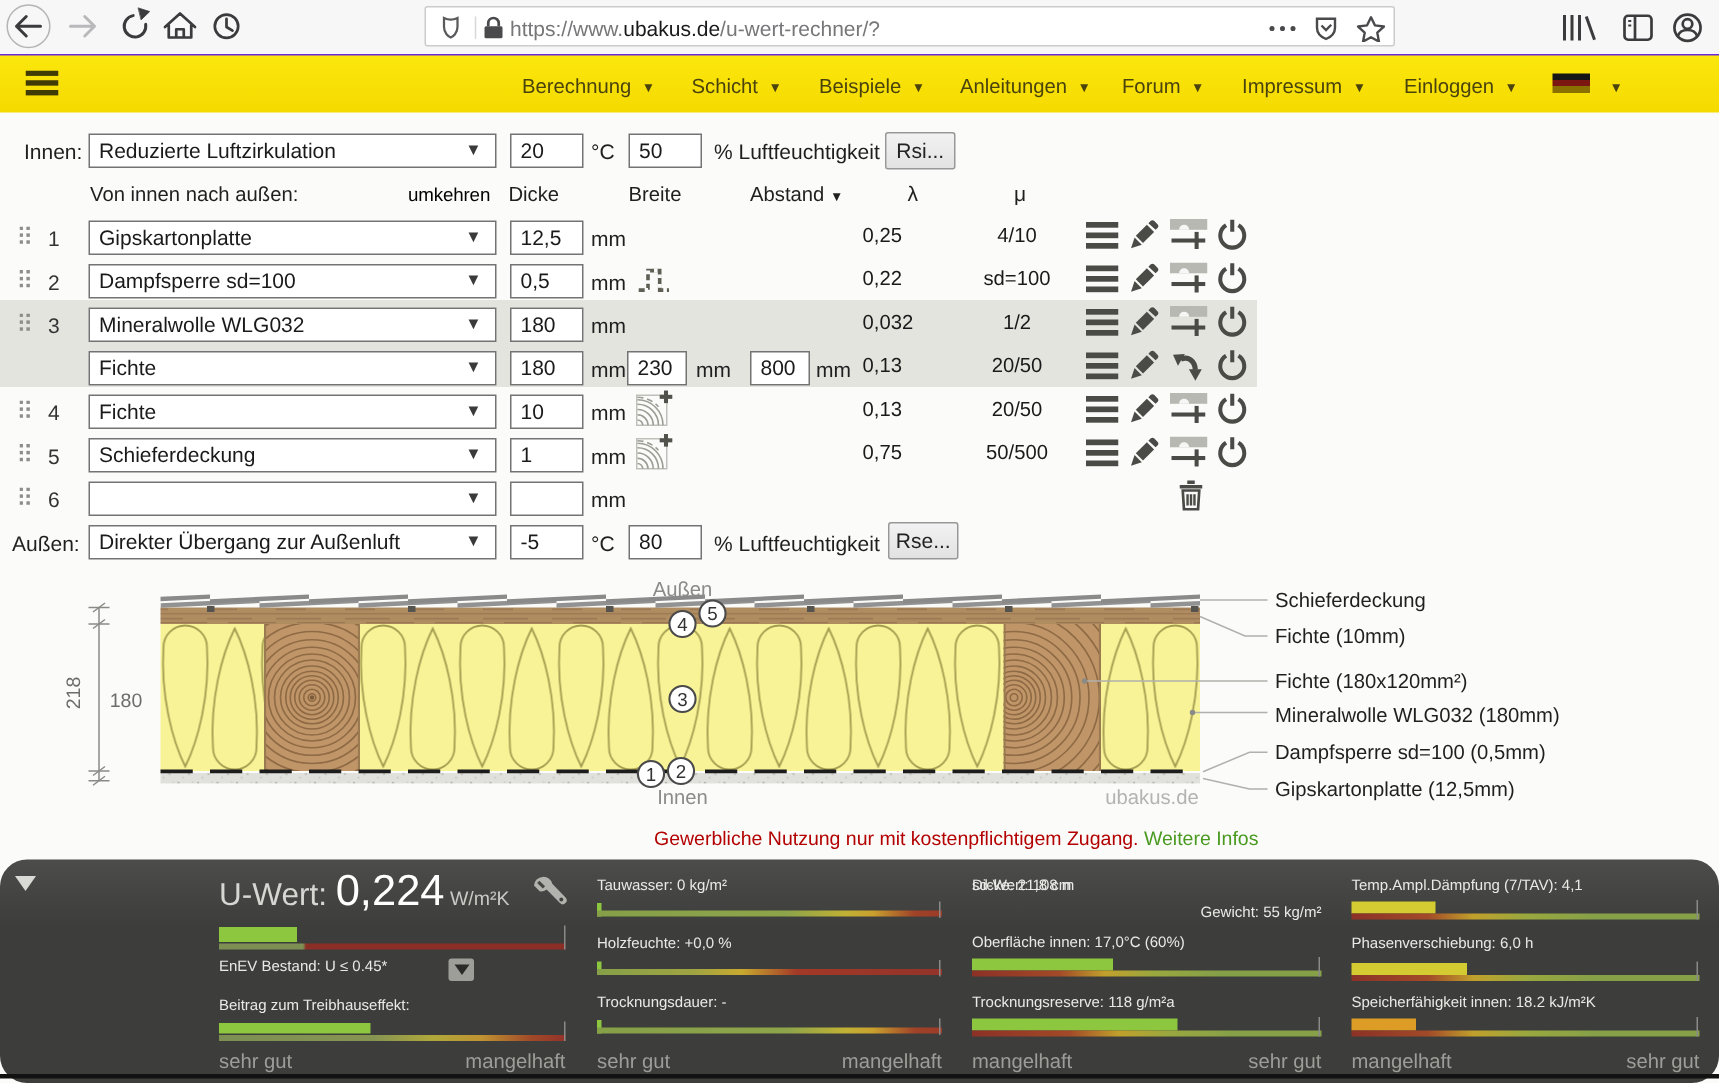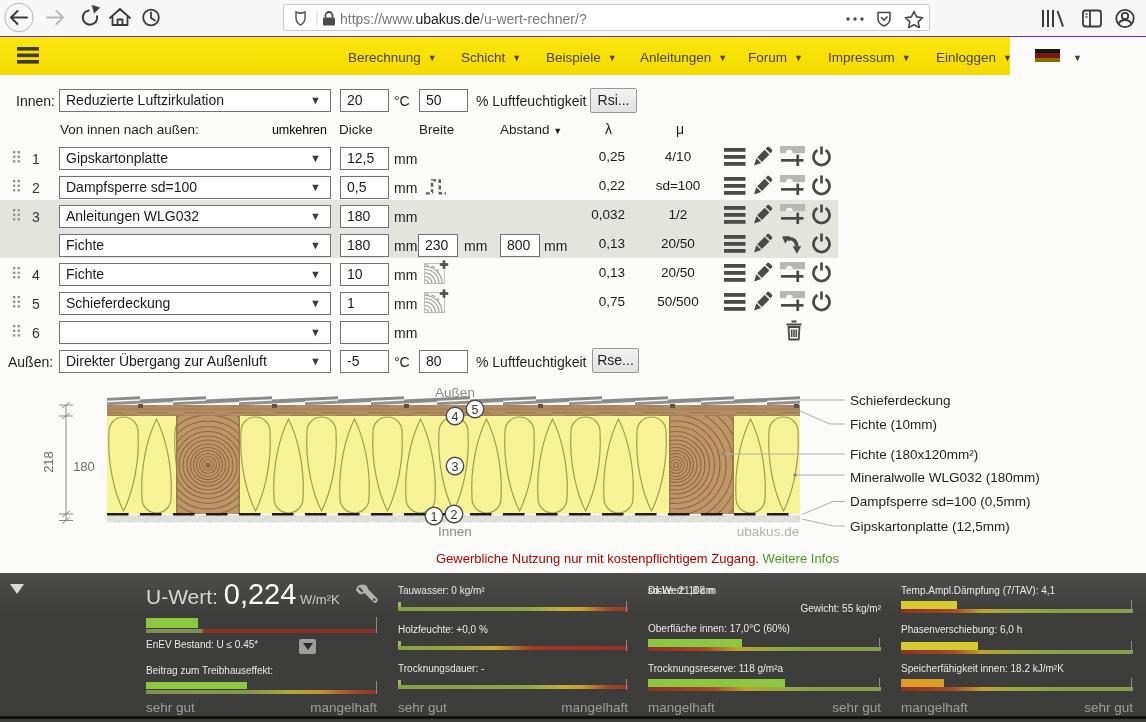--- a/index.html
+++ b/index.html
@@ -1,33 +1,33 @@
 <!DOCTYPE html>
 <html><head>
 <meta charset="utf-8">
 <style>
 html,body{margin:0;padding:0;}
 body{width:1146px;height:722px;overflow:hidden;position:relative;background:#fbfbfa;font-family:"Liberation Sans",sans-serif;}
 .abs{position:absolute;}
-#chrome{position:absolute;left:0;top:0;width:1146px;height:36px;background:#f7f7f8;border-bottom:1px solid #6d28d9;}
+#chrome{position:absolute;left:0;top:0;width:1146px;height:36px;background:#f7f7f8;border-bottom:4px solid #6d28d9;}
 #urlbar{position:absolute;left:283px;top:4px;width:645px;height:25px;background:#fff;border:1px solid #ccc;border-radius:2px;}
-#nav{position:absolute;left:0;top:37px;width:1010px;height:38px;background:linear-gradient(#fbe70c,#f5da00);}
+#nav{position:absolute;left:0;top:37px;width:1146px;height:38px;background:linear-gradient(#fbe70c,#f5da00);}
 .mi{position:absolute;top:13px;font-size:13.5px;color:#4a430e;white-space:nowrap;}
 .mi .car{font-size:9px;margin-left:7px;position:relative;top:-1px;}
 .sel{position:absolute;background:#fff;border:1px solid #737373;height:21px;font-size:14px;color:#1a1a1a;line-height:21px;padding-left:6px;}
 .sel:after{content:"\25BC";position:absolute;right:9px;top:0;font-size:11px;color:#3a3a3a;}
 .inp{position:absolute;background:#fff;border:1px solid #737373;height:21px;font-size:14px;color:#1a1a1a;line-height:21px;padding-left:6px;}
 .ftx{position:absolute;font-size:14px;color:#1f1f1f;white-space:nowrap;}
 .btn{position:absolute;background:linear-gradient(#f2f2f2,#e2e2e2);border:1px solid #979797;border-radius:2px;font-size:14px;color:#222;text-align:center;}
 #hl{position:absolute;left:0;top:200px;width:838px;height:58px;background:#e4e4df;}
 .num{position:absolute;font-size:14px;color:#333;}
-.lam{position:absolute;width:50px;text-align:right;font-size:13.5px;color:#1a1a1a;}
+.lam{position:absolute;width:50px;font-size:13.5px;color:#1a1a1a;}
 .mu{position:absolute;width:60px;text-align:center;font-size:13.5px;color:#1a1a1a;}
 .ric{position:absolute;}
-#panel{position:absolute;left:0;top:573px;width:1146px;height:149px;background:linear-gradient(#4c4c4a,#3d3d3b 30%,#3d3d3b);}
+#panel{position:absolute;left:0;top:573px;width:1146px;height:149px;background:linear-gradient(#4c4c4a,#3d3d3b 30%,#3d3d3b);border-radius:18px;}
 #panel .t{position:absolute;font-size:10px;color:#e9e9e6;white-space:nowrap;}
 #panel .g{position:absolute;font-size:13.5px;color:#9d9d99;white-space:nowrap;}
 .vbar{position:absolute;}
 .sline{position:absolute;}
 .etick{position:absolute;width:1px;background:#8a8a88;}
 </style>
 </head>
 <body>
 <div id="chrome">
 <svg class="abs" style="left:0;top:0" width="283" height="37" viewBox="0 0 283 37">
@@ -211,21 +211,21 @@
 <svg class="ric" style="left:780px;top:175px" width="25" height="21">
       <use href="#iins"></use>
     </svg>
 <svg class="ric" style="left:811px;top:175px" width="21" height="21">
       <use href="#ipow"></use>
     </svg>
 <svg class="abs" style="left:13px;top:209px" width="9" height="14">
       <use href="#igrip"></use>
     </svg>
 <div class="num" style="left:32px;top:209px">3</div>
-<div class="sel" style="left:59px;top:205px;width:264px">Anleitungen WLG032</div>
+<div class="sel" style="left:59px;top:205px;width:264px">Mineralwolle WLG032</div>
 <div class="inp" style="left:340px;top:205px;width:41px">180</div>
 <div class="ftx" style="left:394px;top:209px">mm</div>
 <div class="lam" style="left:575px;top:207px">0,032</div>
 <div class="mu" style="left:648px;top:207px">1/2</div>
 <svg class="ric" style="left:724px;top:205px" width="22" height="21">
       <use href="#iham"></use>
     </svg>
 <svg class="ric" style="left:753px;top:204px" width="21" height="21">
       <use href="#ipen"></use>
     </svg>

